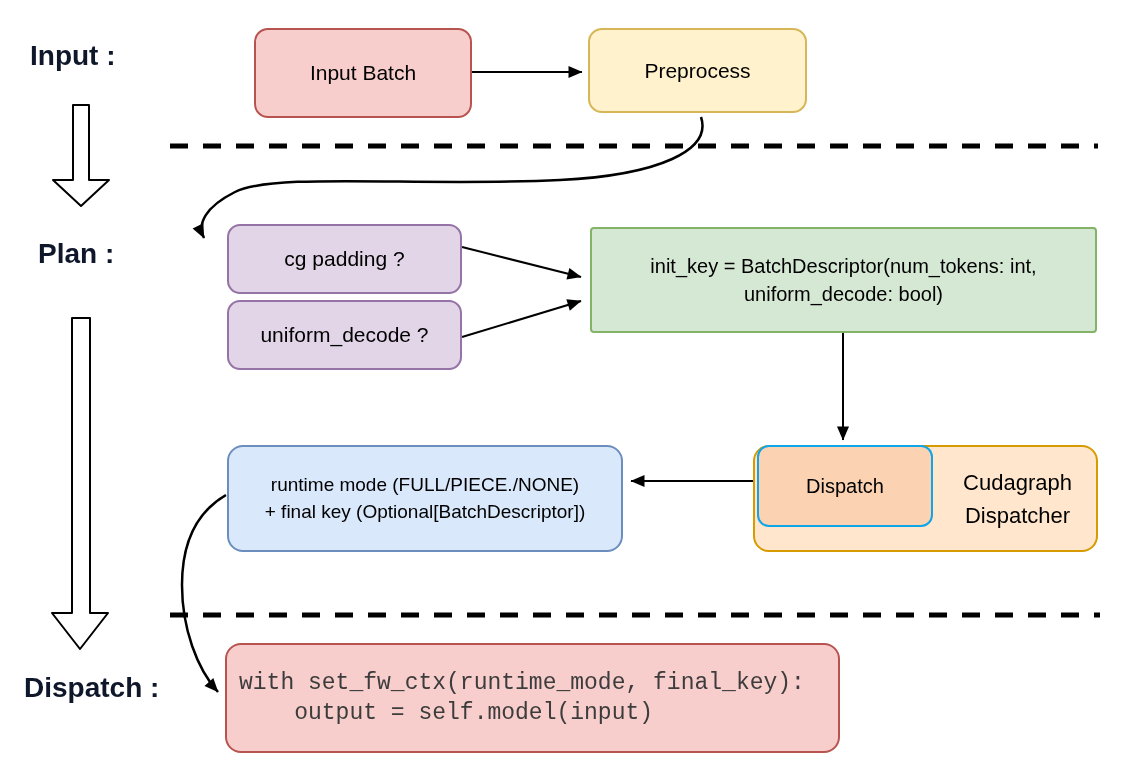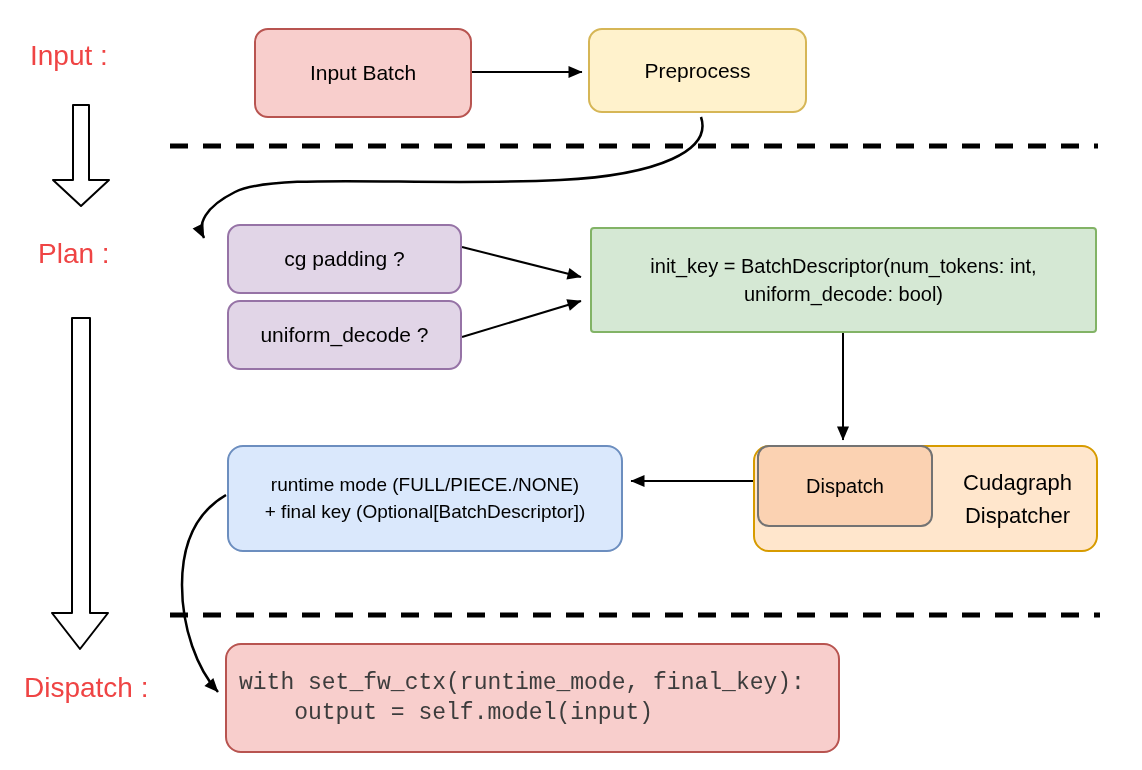--- a/index.html
+++ b/index.html
@@ -3,37 +3,37 @@
 <meta charset="utf-8">
 <title>Diagram</title>
 <style>
   html,body{margin:0;padding:0;background:#fff;}
   .canvas{
     position:relative;width:1142px;height:770px;background:#ffffff;
     font-family:"Liberation Sans","DejaVu Sans",sans-serif;color:#000;
     overflow:hidden;
   }
   .overlay{position:absolute;left:0;top:0;width:1142px;height:770px;pointer-events:none;}
-  .stage{position:absolute;font-weight:400;font-size:28px;color:#ef4444;white-space:nowrap;}
+  .stage{position:absolute;font-weight:700;font-size:28px;color:#0f172a;white-space:nowrap;}
   .stage-input{left:30px;top:40px;}
   .stage-plan{left:38px;top:238px;}
   .stage-execute{left:24px;top:672px;}
   .node{
     position:absolute;box-sizing:border-box;border:2px solid;
     display:flex;flex-direction:column;align-items:center;justify-content:center;
     text-align:center;line-height:1.4;
   }
   .node-input-batch{left:227px;top:28px;width:218px;height:90px;background:#F8CECC;border-color:#B85450;border-radius:14px;font-size:21px;margin-left:27px;}
   .node-preprocess{left:588px;top:28px;width:219px;height:85px;background:#FFF2CC;border-color:#D6B656;border-radius:14px;font-size:21px;}
   .node-cg-padding{left:227px;top:224px;width:235px;height:70px;background:#E1D5E7;border-color:#9673A6;border-radius:13px;font-size:21px;}
   .node-uniform-decode{left:227px;top:300px;width:235px;height:70px;background:#E1D5E7;border-color:#9673A6;border-radius:13px;font-size:21px;}
   .node-init-key{left:590px;top:227px;width:507px;height:106px;background:#D5E8D4;border-color:#82B366;border-radius:4px;font-size:20px;}
   .node-runtime-mode{left:227px;top:445px;width:396px;height:107px;background:#DAE8FC;border-color:#6C8EBF;border-radius:16px;font-size:19px;}
   .node-dispatcher{left:753px;top:445px;width:345px;height:107px;background:#FFE6CC;border-color:#D79B00;border-radius:16px;}
-  .node-dispatch{position:absolute;left:2px;top:-2px;width:176px;height:82px;background:#FBD2B2;border:2px solid #737373;border-radius:12px;
+  .node-dispatch{position:absolute;left:2px;top:-2px;width:176px;height:82px;background:#FBD2B2;border:2px solid #0ea5e9;border-radius:12px;
     display:flex;align-items:center;justify-content:center;font-size:20px;box-sizing:border-box;}
   .dispatcher-title{position:absolute;left:182px;top:0;width:161px;height:103px;display:flex;align-items:center;justify-content:center;
     text-align:center;font-size:22px;line-height:1.5;}
   .node-execute-code{
     left:225px;top:643px;width:615px;height:110px;background:#F8CECC;border-color:#B85450;border-radius:16px;
     align-items:flex-start;justify-content:center;padding-left:12px;
     font-family:"Liberation Mono","DejaVu Sans Mono",monospace;font-size:23px;line-height:30px;
     color:#3c3c3c;text-align:left;white-space:pre;
   }
   .code-line{white-space:pre;}

